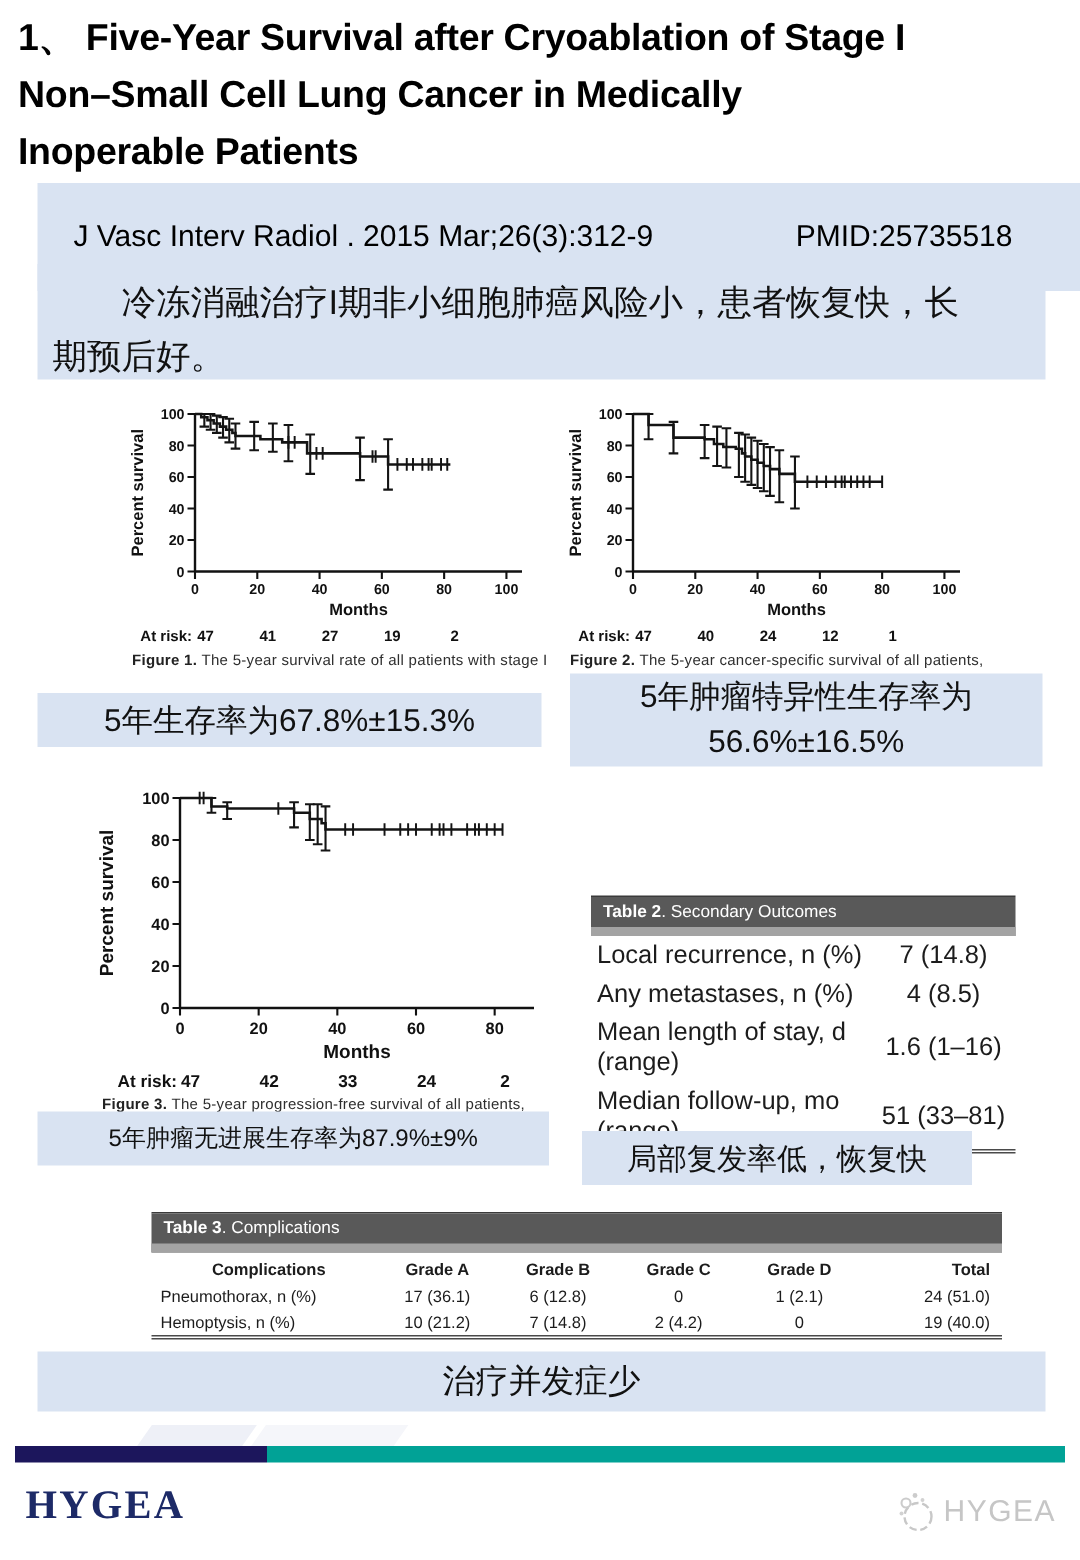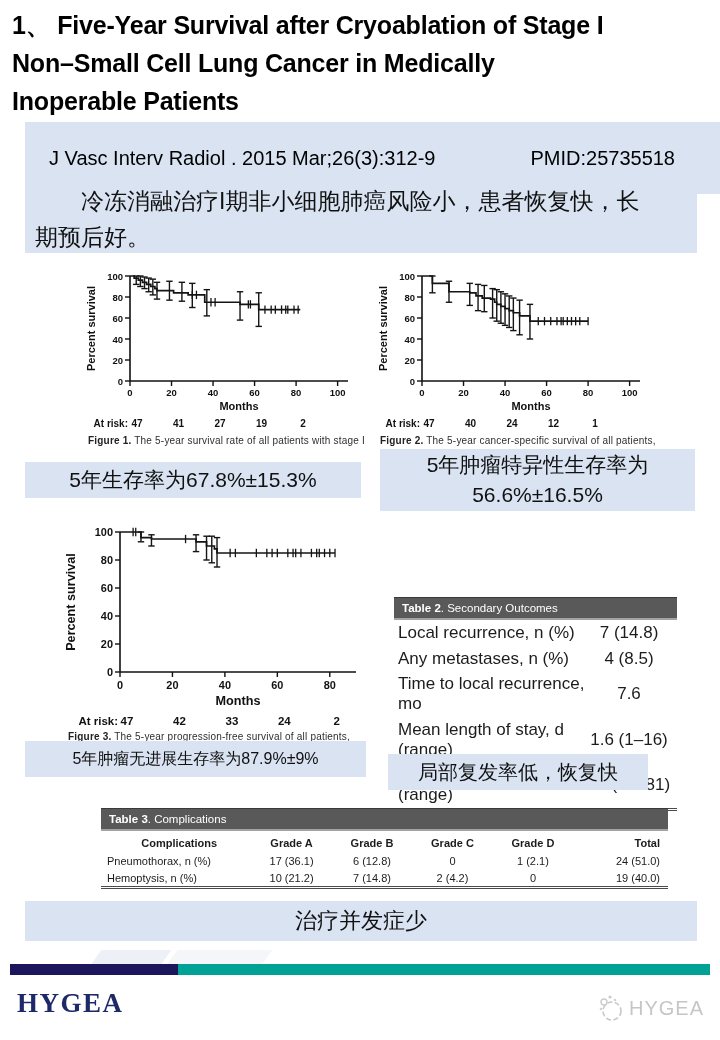--- a/index.html
+++ b/index.html
@@ -50,21 +50,21 @@
   .c3{left:25px;top:741px;width:341px;height:36px;font-size:16px;}
   .c4{left:388px;top:754px;width:260px;height:36px;font-size:20px;}
   .c5{left:25px;top:901px;width:672px;height:40px;font-size:22px;}
 
   .ptable{
     border-top:1px solid #3a3a3a;border-bottom:3px double #4a4a4a;
     background:#fff;color:#1c1c1c;
   }
   .ptable-header{
     background:var(--table_header_gray);color:#fff;
-    font-size:11.5px;padding:4px 8px;border-bottom:2px solid #a3a3a3;
+    font-size:11.5px;padding:4px 8px;border-bottom:6px solid #a3a3a3;
   }
   .table2{left:394px;top:597px;width:283px;}
   .t2-row{display:flex;align-items:center;font-size:17px;padding:3px 4px 2.5px 4px;}
   .t2-label{flex:1;text-align:left;}
   .t2-value{width:88px;text-align:center;}
 
   .table3{left:101px;top:808px;width:567px;}
   .t3-row{display:flex;align-items:center;font-size:11px;padding:2.5px 6px;}
   .t3-head{font-weight:bold;padding-top:6px;padding-bottom:3px;align-items:flex-end;}
   .t3-c0{flex:0 0 26%;text-align:left;}
@@ -371,24 +371,20 @@
   <div class="ptable-header"><b>Table 2</b><span>. Secondary Outcomes</span></div>
   <div class="t2-row">
       <span class="t2-label">Local recurrence, n (%)</span>
       <span class="t2-value">7 (14.8)</span>
     </div>
   <div class="t2-row">
       <span class="t2-label">Any metastases, n (%)</span>
       <span class="t2-value">4 (8.5)</span>
     </div>
   <div class="t2-row">
-      <span class="t2-label">Time to local recurrence, mo</span>
-      <span class="t2-value">7.6</span>
-    </div>
-  <div class="t2-row">
       <span class="t2-label">Mean length of stay, d (range)</span>
       <span class="t2-value">1.6 (1–16)</span>
     </div>
   <div class="t2-row">
       <span class="t2-label">Median follow-up, mo (range)</span>
       <span class="t2-value">51 (33–81)</span>
     </div>
 </div>
 
 <div class="abs callout c3 pre">5年肿瘤无进展生存率为87.9%±9%</div>

